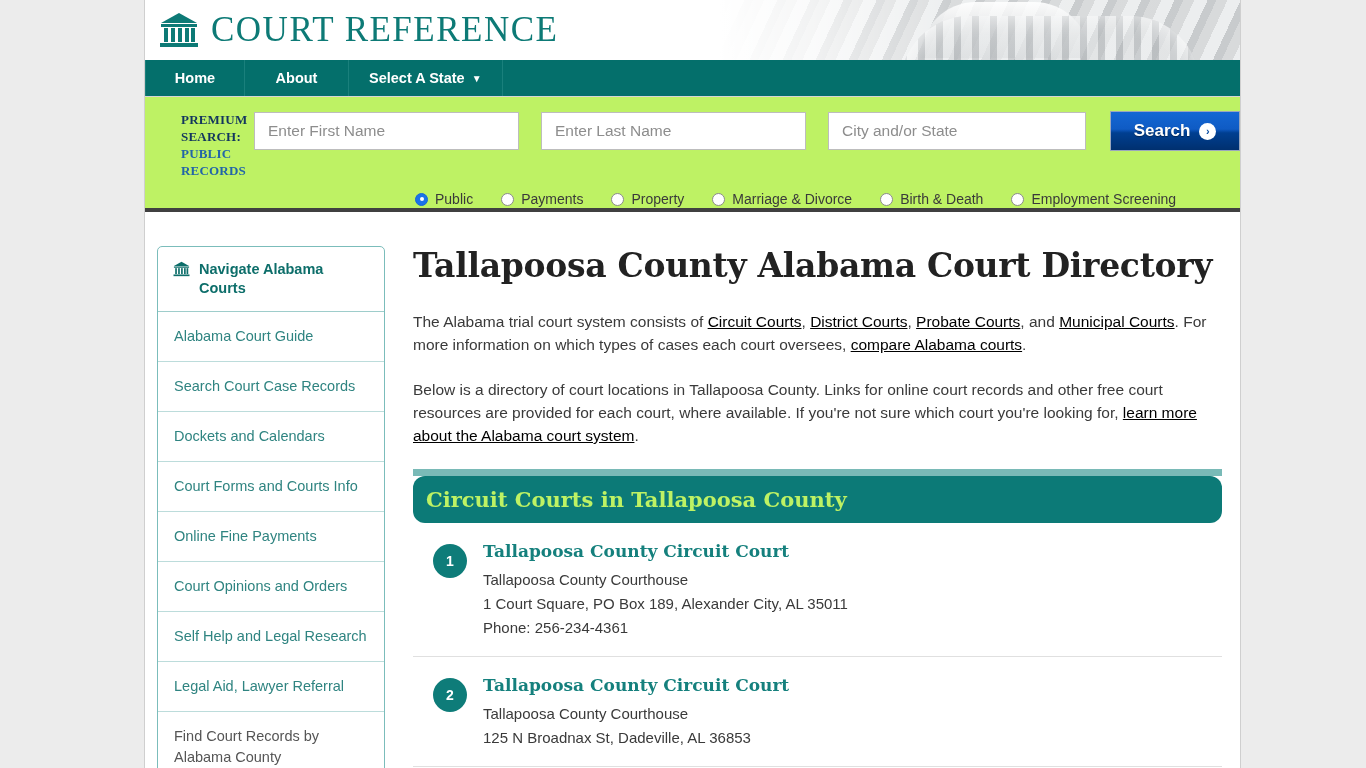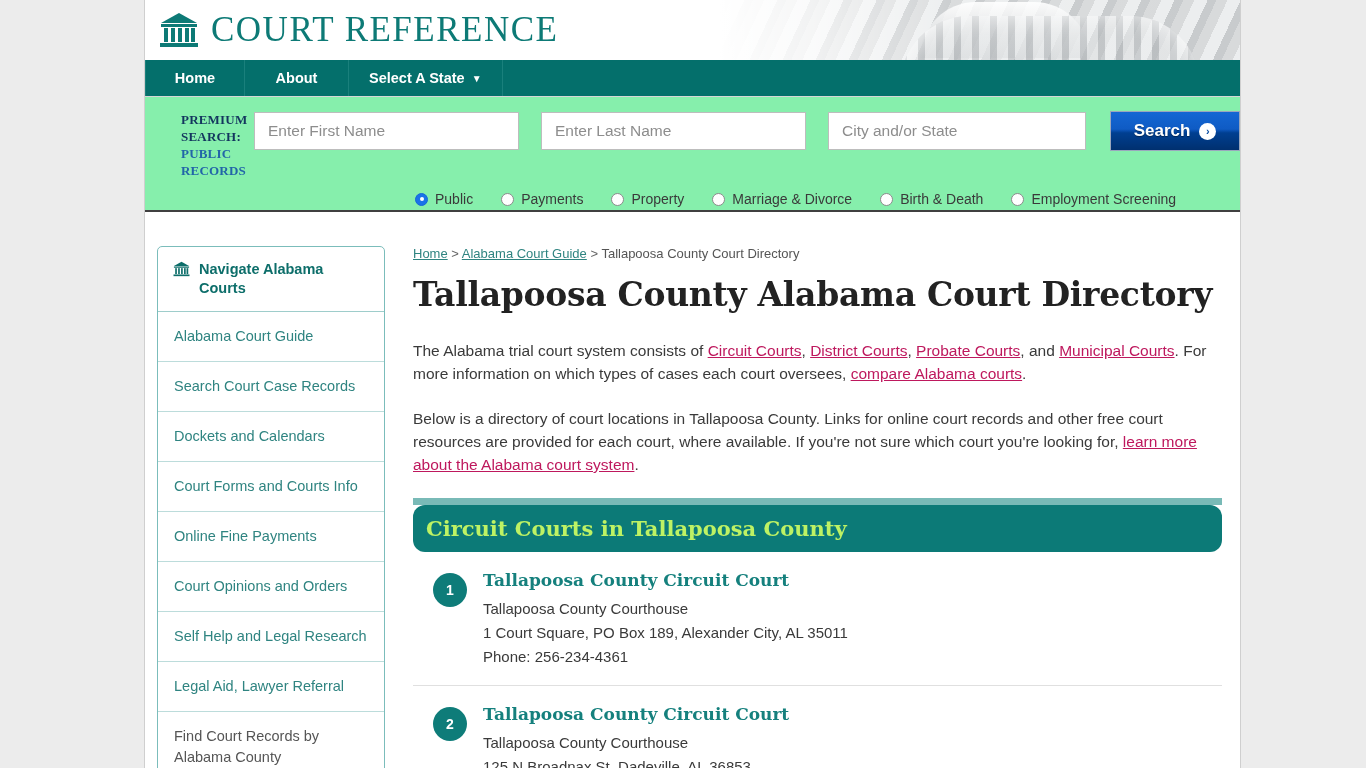--- a/index.html
+++ b/index.html
@@ -97,22 +97,22 @@
     border-right: 1px solid #1a807c;
     white-space: nowrap;
     cursor: pointer;
   }
   .nav-item:first-child { border-left: 1px solid #1a807c; width: 100px; }
   .nav-item.about { width: 104px; }
   .nav-item .caret { font-size: 10px; margin-left: 7px; }
 
   
   .searchbar {
-    background: #86efac;
-    border-bottom: 2px solid #404040;
+    background: #bef264;
+    border-bottom: 4px solid #404040;
     padding: 14px 0 1px 0;
     height: 115px;
   }
   .search-row {
     display: flex;
     align-items: flex-start;
   }
   .premium-label {
     width: 96px;
     margin-left: 36px;
@@ -244,21 +244,21 @@
     margin: 0 0 24px 0;
     line-height: 40px;
     letter-spacing: -0.3px;
   }
   .para {
     font-size: 15.5px;
     line-height: 23px;
     color: #3a3a3a;
     margin: 0 0 22px 0;
   }
-  .para a { color: #be185d; text-decoration: underline; }
+  .para a { color: #000000; text-decoration: underline; }
   .sec-strip { height: 7px; background: #79bab7; }
   .sec-head {
     background: #0c7a77;
     color: #bef264;
     font-family: "DejaVu Serif", serif;
     font-weight: bold;
     font-size: 21px;
     padding: 11px 13px;
     border-radius: 12px;
   }
@@ -401,23 +401,20 @@
           <div class="side-item"><span>Court Forms and Courts Info</span></div>
           <div class="side-item"><span>Online Fine Payments</span></div>
           <div class="side-item"><span>Court Opinions and Orders</span></div>
           <div class="side-item"><span>Self Help and Legal Research</span></div>
           <div class="side-item"><span>Legal Aid, Lawyer Referral</span></div>
           <div class="side-item last"><span>Find Court Records by Alabama County</span></div>
         </div>
       </div>
 
       <div class="main">
-        <div class="breadcrumb">
-          <a href="#">Home</a><span class="sep"> &gt; </span><a href="#">Alabama Court Guide</a><span class="sep"> &gt; </span><span>Tallapoosa County Court Directory</span>
-        </div>
 
         <h1 class="page-title">Tallapoosa County Alabama Court Directory</h1>
 
         <p class="para"><span>The Alabama trial court system consists of </span><a href="#">Circuit Courts</a><span>, </span><a href="#">District Courts</a><span>, </span><a href="#">Probate Courts</a><span>, and </span><a href="#">Municipal Courts</a><span>. For more information on which types of cases each court oversees, </span><a href="#">compare Alabama courts</a><span>.</span></p>
 
         <p class="para"><span>Below is a directory of court locations in Tallapoosa County. Links for online court records and other free court resources are provided for each court, where available. If you're not sure which court you're looking for, </span><a href="#">learn more about the Alabama court system</a><span>.</span></p>
 
         <div class="sec-strip"></div>
         <div class="sec-head">Circuit Courts in Tallapoosa County</div>
 

